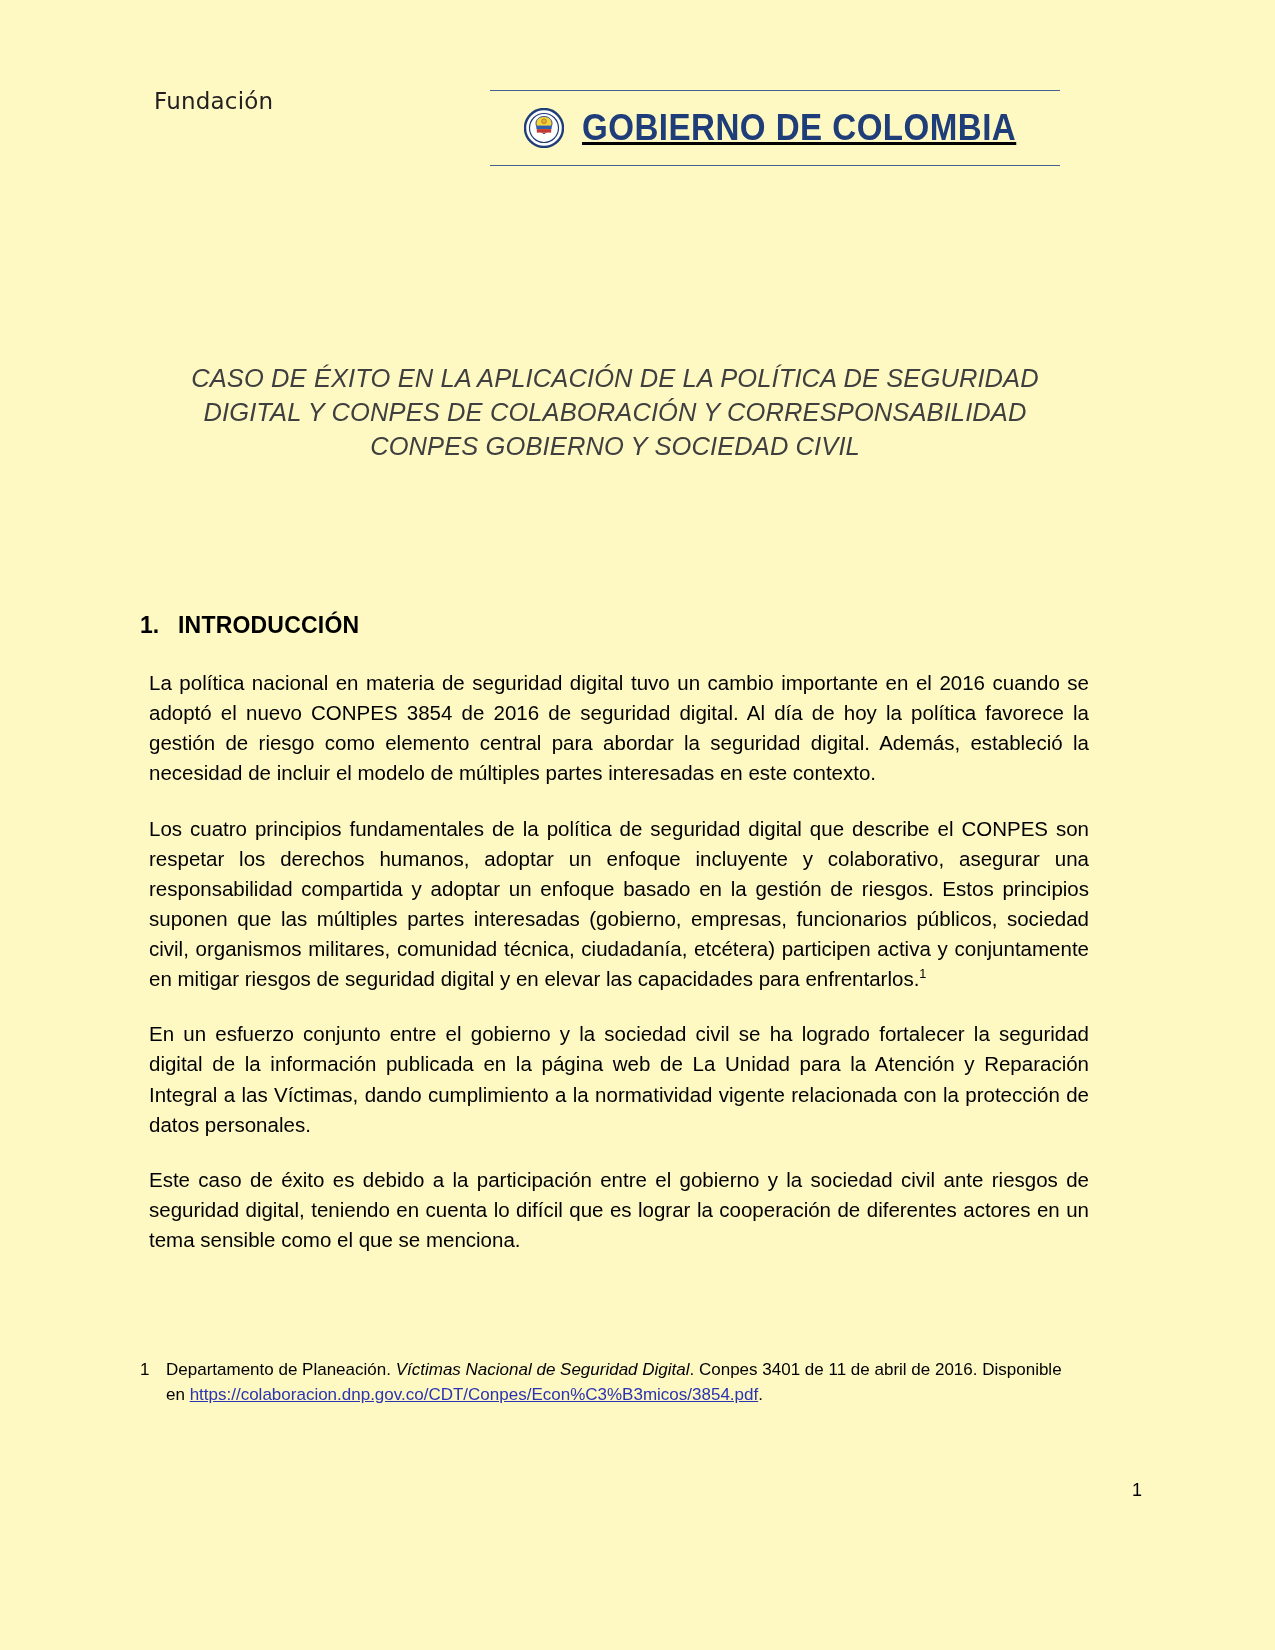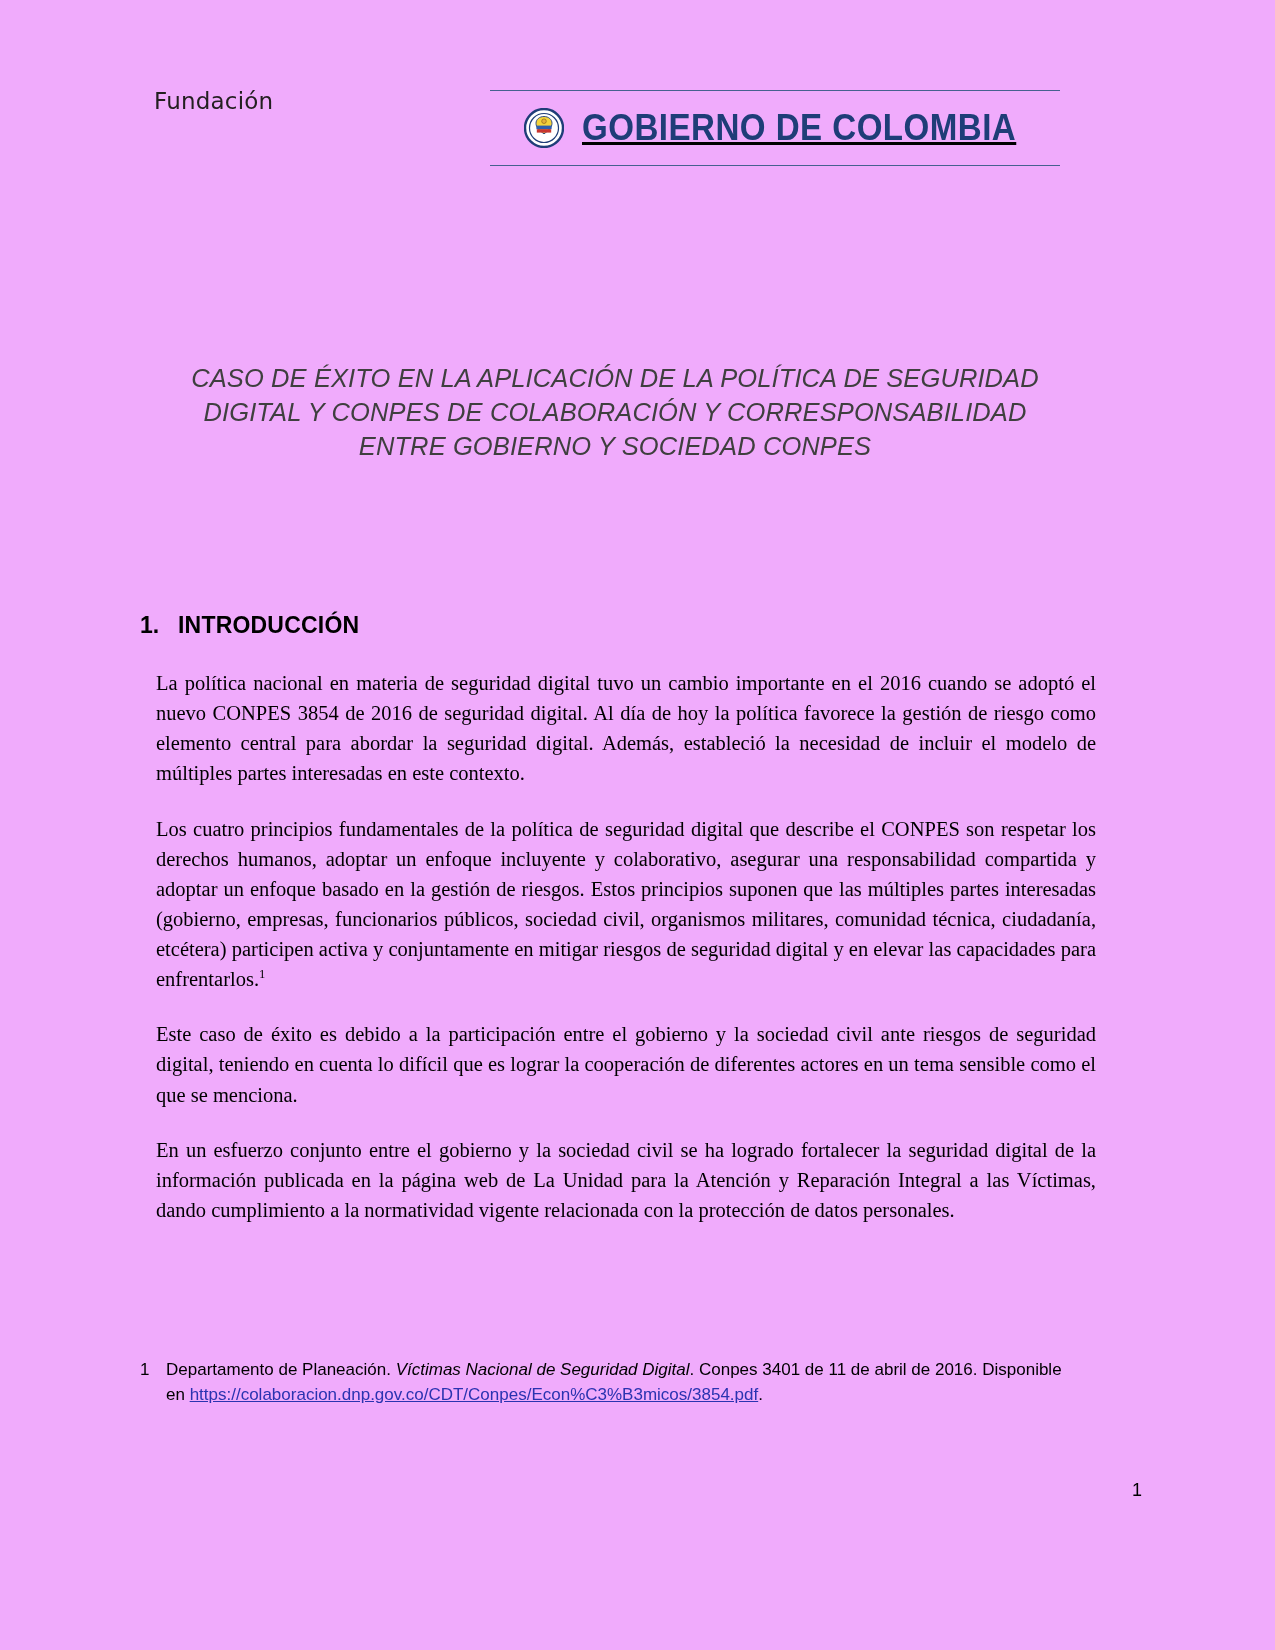--- a/index.html
+++ b/index.html
@@ -13,21 +13,21 @@
     height: 1650px;
     position: relative;
     font-family: "Liberation Sans", sans-serif;
     color: #000000;
     overflow: hidden;
   }
 
   .page {
     position: absolute;
     inset: 0;
-    background: #f0abfc;
+    background: #fef9c3;
   }
 
   
   .header {
     position: absolute;
     top: 72px;
     left: 140px;
     width: 1000px;
     height: 130px;
   }
@@ -129,23 +129,22 @@
     font-weight: 700;
     color: #000000;
   }
   .section-number { width: 38px; flex: 0 0 38px; }
   .section-title { letter-spacing: 0.2px; }
 
   
   .body-text {
     position: absolute;
     top: 668px;
-    left: 156px;
+    left: 149px;
     width: 940px;
-    font-family: Liberation Serif, serif;
   }
   .body-text p {
     margin: 0 0 25px 0;
     font-size: 20.5px;
     line-height: 1.47;
     text-align: justify;
     color: #000000;
   }
   .body-text p:last-child { margin-bottom: 0; }
   sup {
@@ -214,34 +213,34 @@
       </div>
       <div class="gov-rule bottom"></div>
     </div>
 
   </div>
 
   <div class="title-block">
     <div class="doc-title">
       <div>CASO DE ÉXITO EN LA APLICACIÓN DE LA POLÍTICA DE SEGURIDAD</div>
       <div>DIGITAL Y CONPES DE COLABORACIÓN Y CORRESPONSABILIDAD</div>
-      <div>ENTRE GOBIERNO Y SOCIEDAD CONPES</div>
+      <div>CONPES GOBIERNO Y SOCIEDAD CIVIL</div>
     </div>
   </div>
 
   <div class="section-heading">
     <span class="section-number">1.</span>
     <span class="section-title">INTRODUCCIÓN</span>
   </div>
 
   <div class="body-text">
     <p>La política nacional en materia de seguridad digital tuvo un cambio importante en el 2016 cuando se adoptó el nuevo CONPES 3854 de 2016 de seguridad digital. Al día de hoy la política favorece la gestión de riesgo como elemento central para abordar la seguridad digital. Además, estableció la necesidad de incluir el modelo de múltiples partes interesadas en este contexto.</p>
     <p><span>Los cuatro principios fundamentales de la política de seguridad digital que describe el CONPES son respetar los derechos humanos, adoptar un enfoque incluyente y colaborativo, asegurar una responsabilidad compartida y adoptar un enfoque basado en la gestión de riesgos. Estos principios suponen que las múltiples partes interesadas (gobierno, empresas, funcionarios públicos, sociedad civil, organismos militares, comunidad técnica, ciudadanía, etcétera) participen activa y conjuntamente en mitigar riesgos de seguridad digital y en elevar las capacidades para enfrentarlos.</span><sup>1</sup></p>
+    <p>En un esfuerzo conjunto entre el gobierno y la sociedad civil se ha logrado fortalecer la seguridad digital de la información publicada en la página web de La Unidad para la Atención y Reparación Integral a las Víctimas, dando cumplimiento a la normatividad vigente relacionada con la protección de datos personales.</p>
     <p>Este caso de éxito es debido a la participación entre el gobierno y la sociedad civil ante riesgos de seguridad digital, teniendo en cuenta lo difícil que es lograr la cooperación de diferentes actores en un tema sensible como el que se menciona.</p>
-    <p>En un esfuerzo conjunto entre el gobierno y la sociedad civil se ha logrado fortalecer la seguridad digital de la información publicada en la página web de La Unidad para la Atención y Reparación Integral a las Víctimas, dando cumplimiento a la normatividad vigente relacionada con la protección de datos personales.</p>
   </div>
 
   <div class="footnote-area">
 
     <div class="footnote">
       <span class="footnote-marker">1</span>
       <span class="footnote-body"><span>Departamento de Planeación. </span><i>Víctimas Nacional de Seguridad Digital</i><span>. Conpes 3401 de 11 de abril de 2016. Disponible en </span><a class="footnote-link" href="#">https://colaboracion.dnp.gov.co/CDT/Conpes/Econ%C3%B3micos/3854.pdf</a><span>.</span></span>
     </div>
   </div>
 

